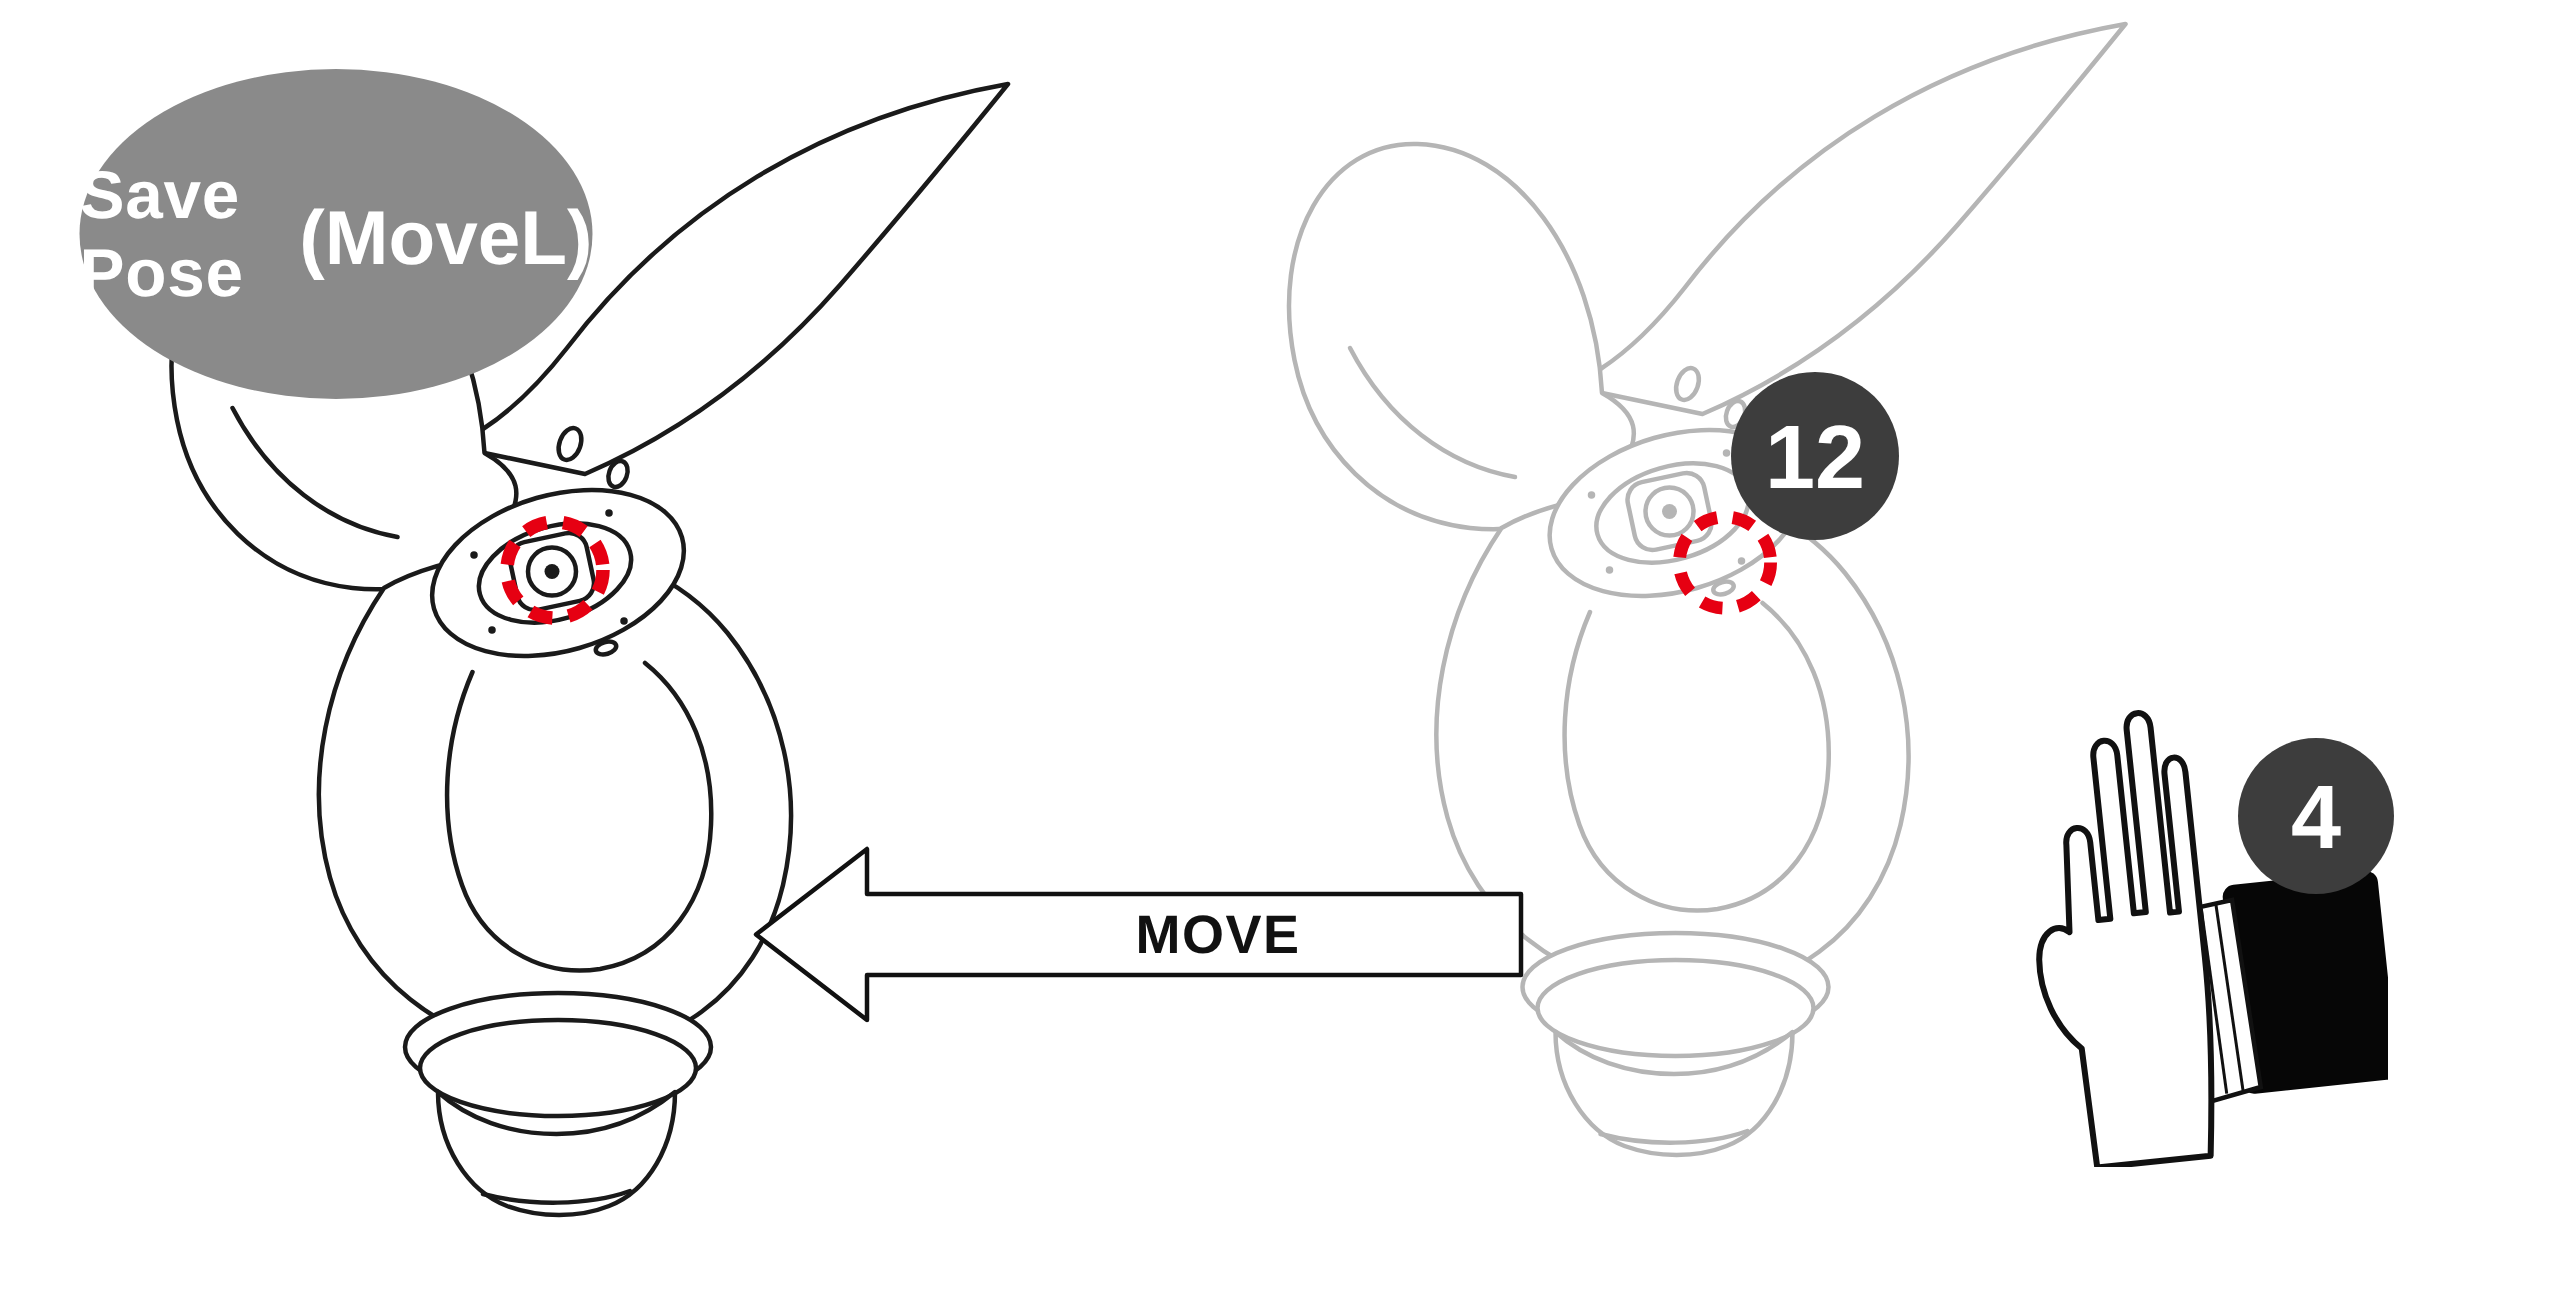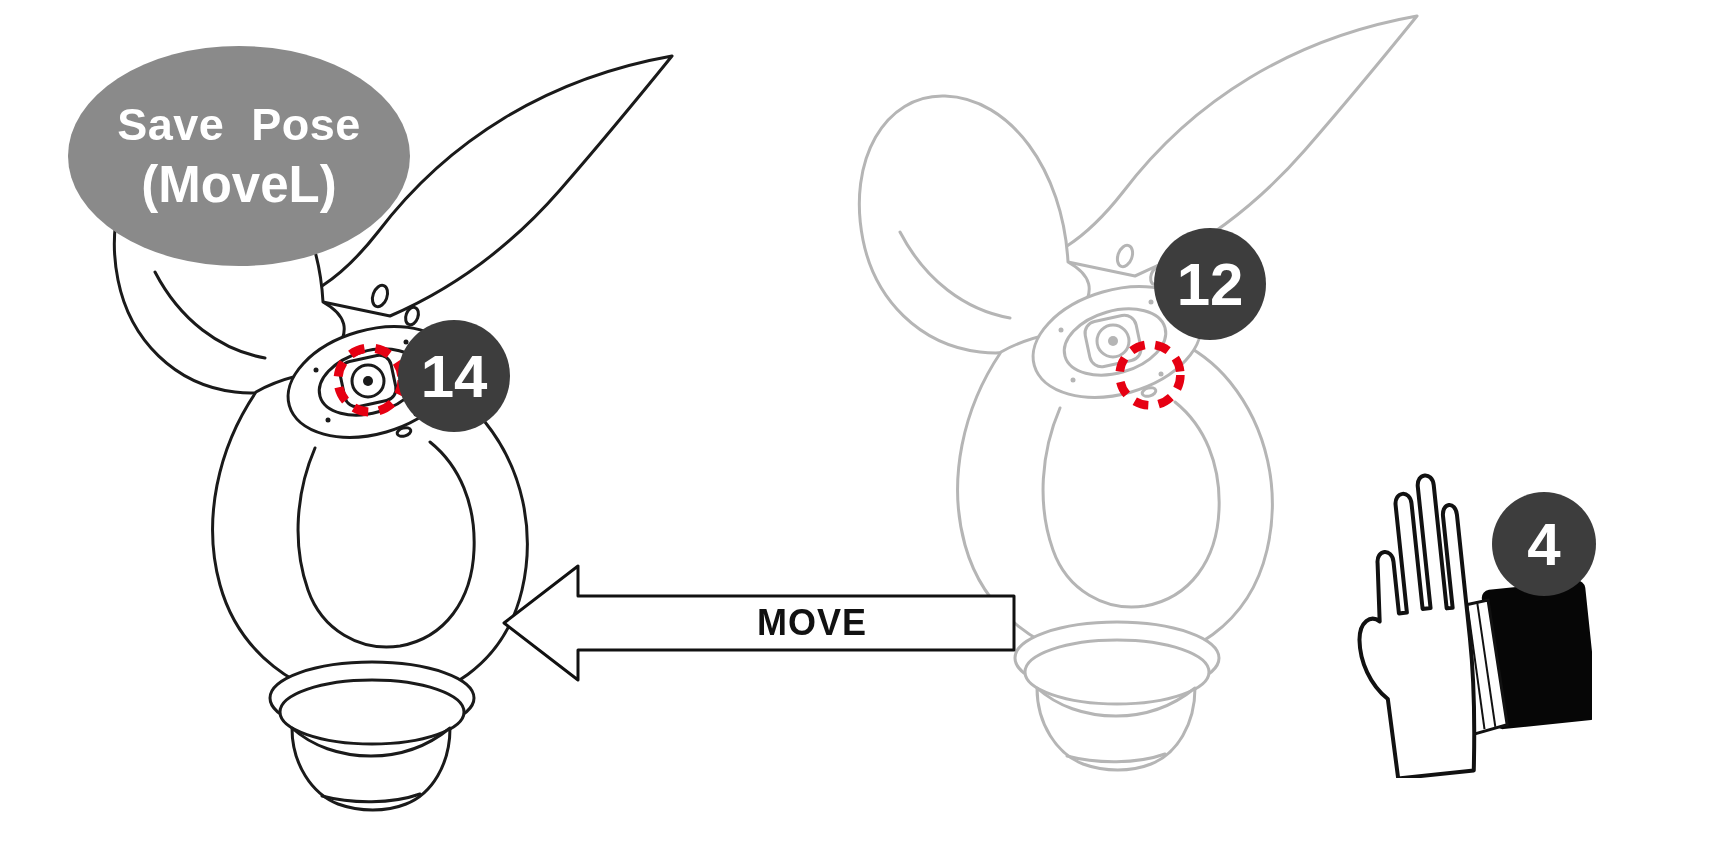--- a/index.html
+++ b/index.html
@@ -12,28 +12,28 @@
     position: relative;
     width: 1709px;
     height: 861px;
     background: #ffffff;
     overflow: hidden;
   }
   .abs { position: absolute; }
 
   
   .callout {
-    left: 68px;
+    left: 53px;
     top: 46px;
     width: 342px;
     height: 220px;
     background: #8a8a8a;
     border-radius: 50%;
     display: flex;
-    flex-direction: column;
+    flex-direction: row;
     align-items: center;
     justify-content: center;
     z-index: 6;
   }
   .callout .line1 {
     color: #ffffff;
     font-size: 45px;
     font-weight: bold;
     word-spacing: 14px;
     letter-spacing: 0.5px;
@@ -55,21 +55,21 @@
     align-items: center;
     justify-content: center;
     z-index: 7;
   }
   .badge span {
     color: #ffffff;
     font-size: 60px;
     font-weight: bold;
   }
   .badge-14 { left: 398px; top: 320px; }
-  .badge-12 { left: 1154px; top: 228px; }
+  .badge-12 { left: 1154px; top: 248px; }
   .badge-13 { left: 1492px; top: 492px; width: 104px; height: 104px; }
 
   
   .highlight { z-index: 5; }
   .highlight-left  { left: 330px;  top: 340px; }
   .highlight-right { left: 1112px; top: 337px; }
 
   
   .robot-left  { left: 60px;  top: 40px; color: #1a1a1a; z-index: 2; }
   .robot-right { left: 805px; top: 0px;  color: #b5b5b5; z-index: 1; }
@@ -147,23 +147,20 @@
   </svg>
   <svg class="abs highlight highlight-right" width="76" height="76" viewBox="0 0 80 80">
     <circle cx="40" cy="40" r="32" fill="none" stroke="#e60012" stroke-width="9" stroke-dasharray="15 11"></circle>
   </svg>
 
   <div class="abs callout">
     <span class="line1">Save Pose</span>
     <span class="line2">(MoveL)</span>
   </div>
 
-  <div class="abs badge badge-14">
-    <span>14</span>
-  </div>
   <div class="abs badge badge-12">
     <span>12</span>
   </div>
   <div class="abs badge badge-13">
     <span>4</span>
   </div>
 
   <svg class="abs move-arrow" width="520" height="130" viewBox="0 0 520 130">
     <polygon points="4,65 78,8 78,38 514,38 514,92 78,92 78,122" fill="#ffffff" stroke="#111111" stroke-width="3" stroke-linejoin="round"></polygon>
   </svg>

